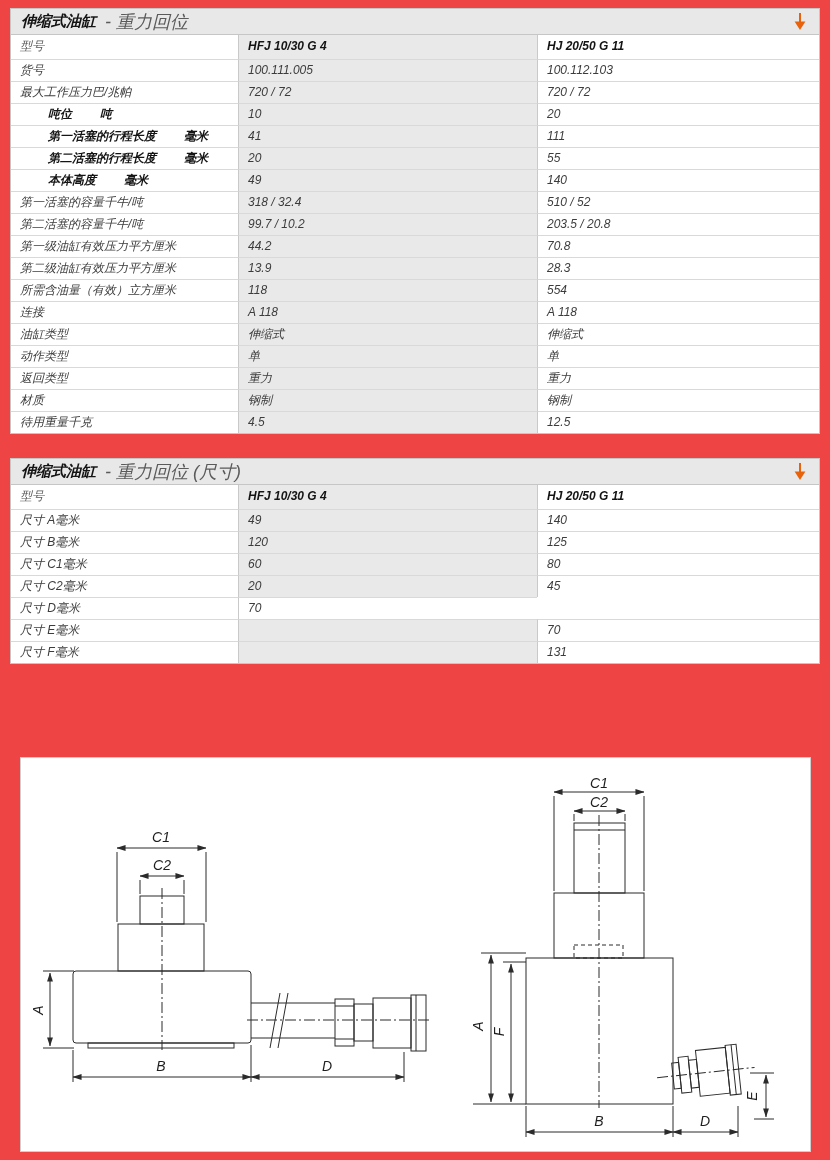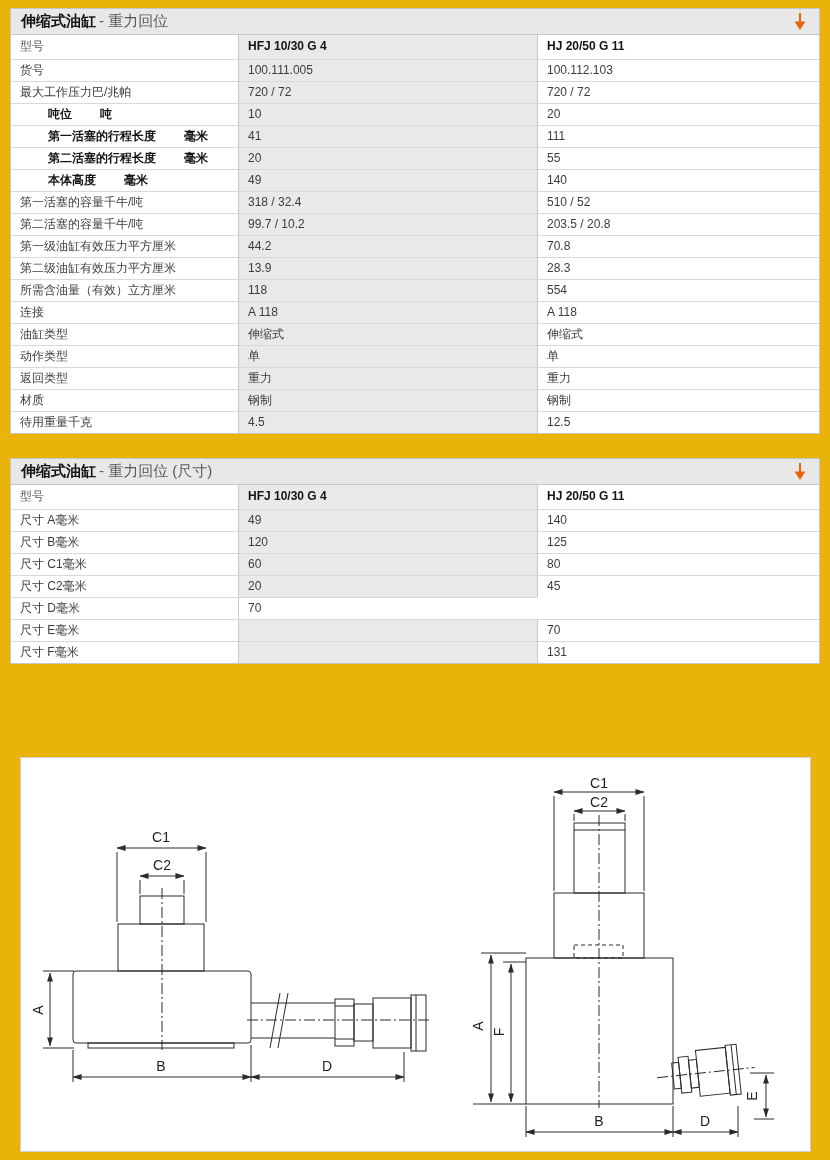--- a/index.html
+++ b/index.html
@@ -1,25 +1,25 @@
 <!DOCTYPE html>
 <html><head>
 <meta charset="utf-8">
 <style>
   html,body{margin:0;padding:0;background:#ffffff;}
   body{width:830px;height:1160px;position:relative;font-family:"Liberation Sans",sans-serif;color:#333;}
-  .sheet{position:absolute;inset:0;background:#eab308;}
+  .sheet{position:absolute;inset:0;background:#ef4444;font-style:italic;}
 
   .spec-table{position:absolute;left:10px;width:810px;box-sizing:border-box;border:1px solid #c6c6c6;background:#fff;}
   #table1{top:8px;}
   #table2{top:458px;}
 
   .title-bar{height:26px;background:#e8e8e8;border-bottom:1px solid #c6c6c6;display:flex;align-items:center;padding:0 10px;box-sizing:border-box;}
   .title-main{font-weight:bold;font-size:15px;color:#141414;}
-  .title-sub{font-size:15px;font-weight:normal;color:#5a5a5a;margin-left:3px;}
+  .title-sub{font-size:18px;font-weight:normal;color:#5a5a5a;margin-left:9px;}
   .arrow-btn{margin-left:auto;width:18px;height:20px;display:flex;align-items:center;justify-content:center;cursor:pointer;}
 
   .thead,.trow{display:grid;grid-template-columns:227px 299px 282px;}
   .cell{box-sizing:border-box;padding:0 9px;font-size:12px;line-height:21px;height:22px;border-top:1px solid #d9d9d9;white-space:nowrap;overflow:hidden;color:#3c3c3c;}
   .thead .cell{height:24px;line-height:23px;border-top:none;}
   .thead .col0{color:#565656;}
   .thead .val1,.thead .val2{font-weight:bold;color:#141414;}
   .val1{background:#e9e9e9;border-left:1px solid #c9c9c9;}
   .val2{background:#fff;border-left:1px solid #c9c9c9;}
   .label-cell{display:flex;justify-content:flex-start;}

